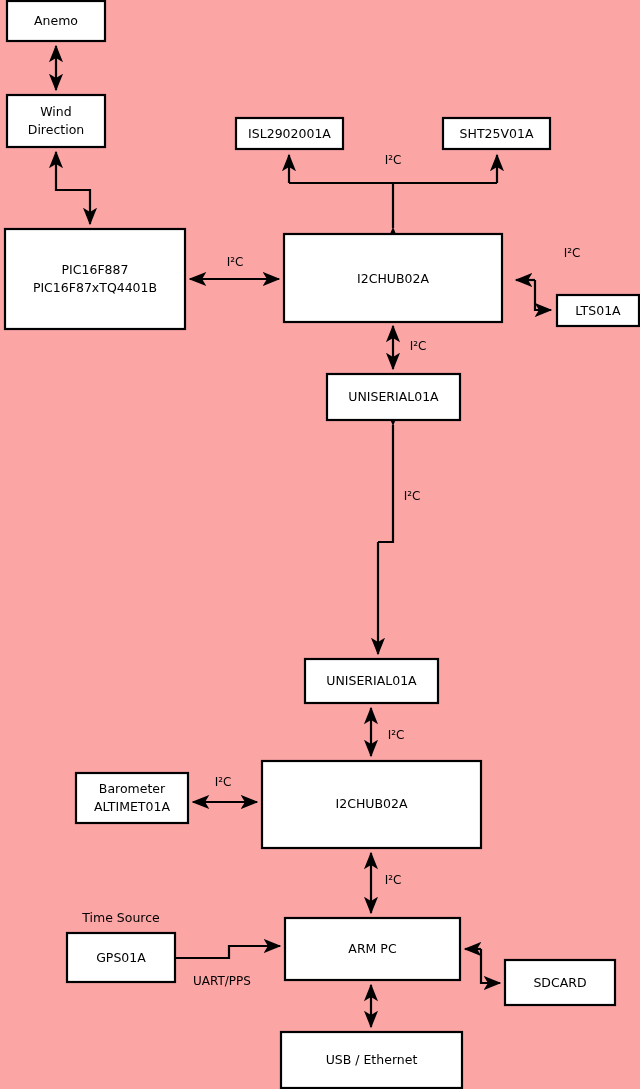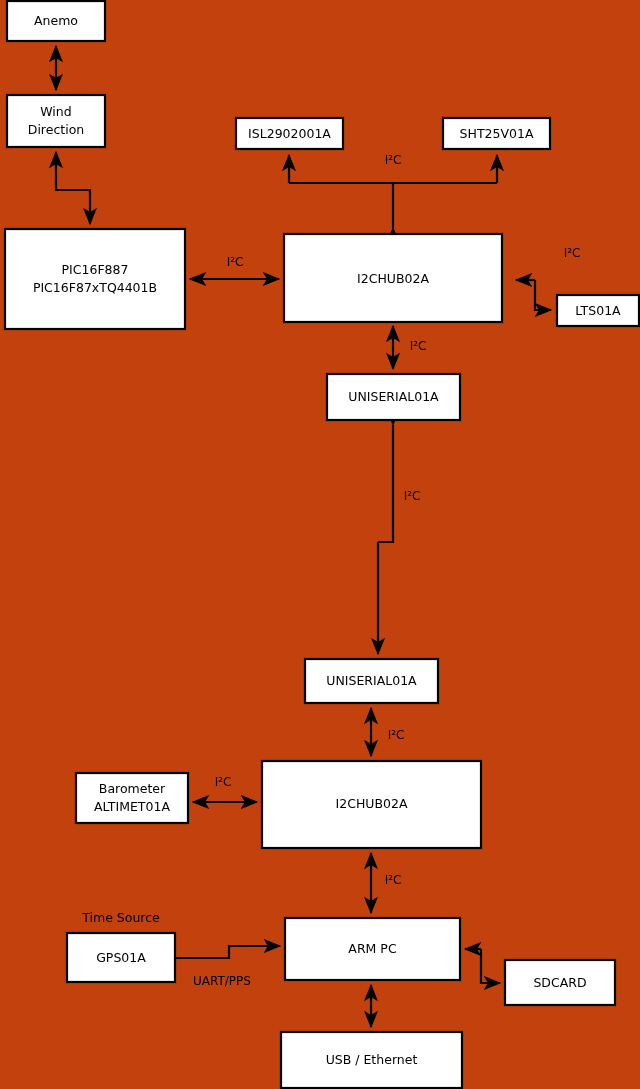--- a/index.html
+++ b/index.html
@@ -7,21 +7,21 @@
     padding: 0;
     background: #ffffff;
   }
   body {
     font-family: "DejaVu Sans", "Liberation Sans", sans-serif;
   }
   #diagram-root {
     position: relative;
     width: 640px;
     height: 1089px;
-    background: #c2410c;
+    background: #fca5a5;
     overflow: hidden;
   }
   svg.diagram {
     display: block;
     width: 640px;
     height: 1089px;
   }
   .node-box {
     fill: #ffffff;
     stroke: #000000;

